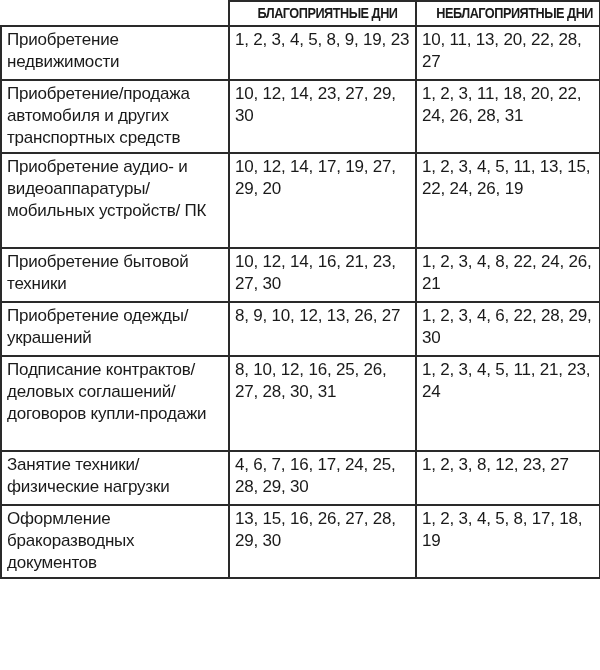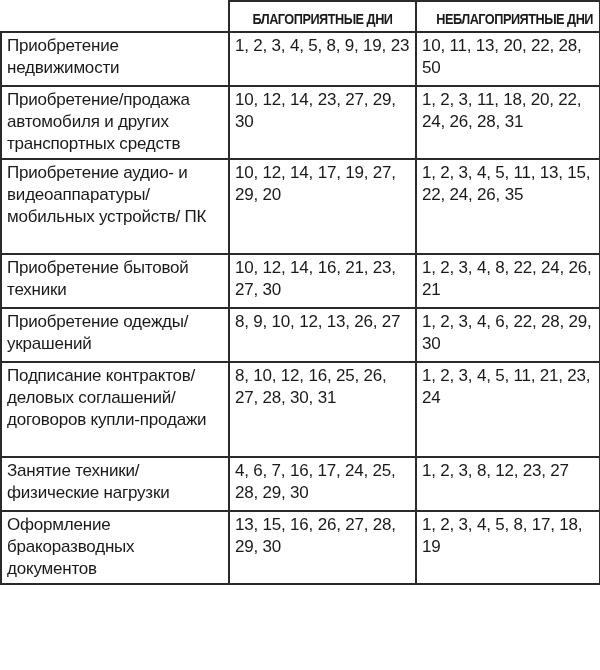--- a/index.html
+++ b/index.html
@@ -31,24 +31,24 @@
       font-size: 17px;
       line-height: 22px;
       font-weight: normal;
       letter-spacing: -0.2px;
     }
     table.days thead th {
       font-family: "Liberation Sans", sans-serif;
       font-weight: bold;
       font-size: 15.5px;
       letter-spacing: -0.6px;
-      text-align: center;
+      text-align: right;
       vertical-align: middle;
       height: 21px;
-      padding: 6px 2px 1px 2px;
+      padding: 0 2px 1px 2px;
       transform-origin: center;
     }
     table.days thead th.corner {
       border-top: none;
       border-left: none;
     }
     table.days thead th span.hdr {
       display: inline-block;
       transform: scaleX(0.82);
       white-space: nowrap;
@@ -74,31 +74,31 @@
     <tr>
       <th class="corner"></th>
       <th><span class="hdr">БЛАГОПРИЯТНЫЕ ДНИ</span></th>
       <th><span class="hdr">НЕБЛАГОПРИЯТНЫЕ ДНИ</span></th>
     </tr>
   </thead>
   <tbody>
     <tr class="row-h2">
       <td class="activity">Приобретение недвижимости</td>
       <td>1, 2, 3, 4, 5, 8, 9, 19, 23</td>
-      <td>10, 11, 13, 20, 22, 28, 50</td>
+      <td>10, 11, 13, 20, 22, 28, 27</td>
     </tr>
     <tr class="row-h3">
       <td class="activity">Приобретение/продажа автомобиля и других транспортных средств</td>
       <td>10, 12, 14, 23, 27, 29, 30</td>
       <td>1, 2, 3, 11, 18, 20, 22, 24, 26, 28, 31</td>
     </tr>
     <tr class="row-h4">
       <td class="activity">Приобретение аудио- и видеоаппаратуры/ мобильных устройств/ ПК</td>
       <td>10, 12, 14, 17, 19, 27, 29, 20</td>
-      <td>1, 2, 3, 4, 5, 11, 13, 15, 22, 24, 26, 35</td>
+      <td>1, 2, 3, 4, 5, 11, 13, 15, 22, 24, 26, 19</td>
     </tr>
     <tr class="row-h2">
       <td class="activity">Приобретение бытовой техники</td>
       <td>10, 12, 14, 16, 21, 23, 27, 30</td>
       <td>1, 2, 3, 4, 8, 22, 24, 26, 21</td>
     </tr>
     <tr class="row-h2">
       <td class="activity">Приобретение одежды/ украшений</td>
       <td>8, 9, 10, 12, 13, 26, 27</td>
       <td>1, 2, 3, 4, 6, 22, 28, 29, 30</td>

